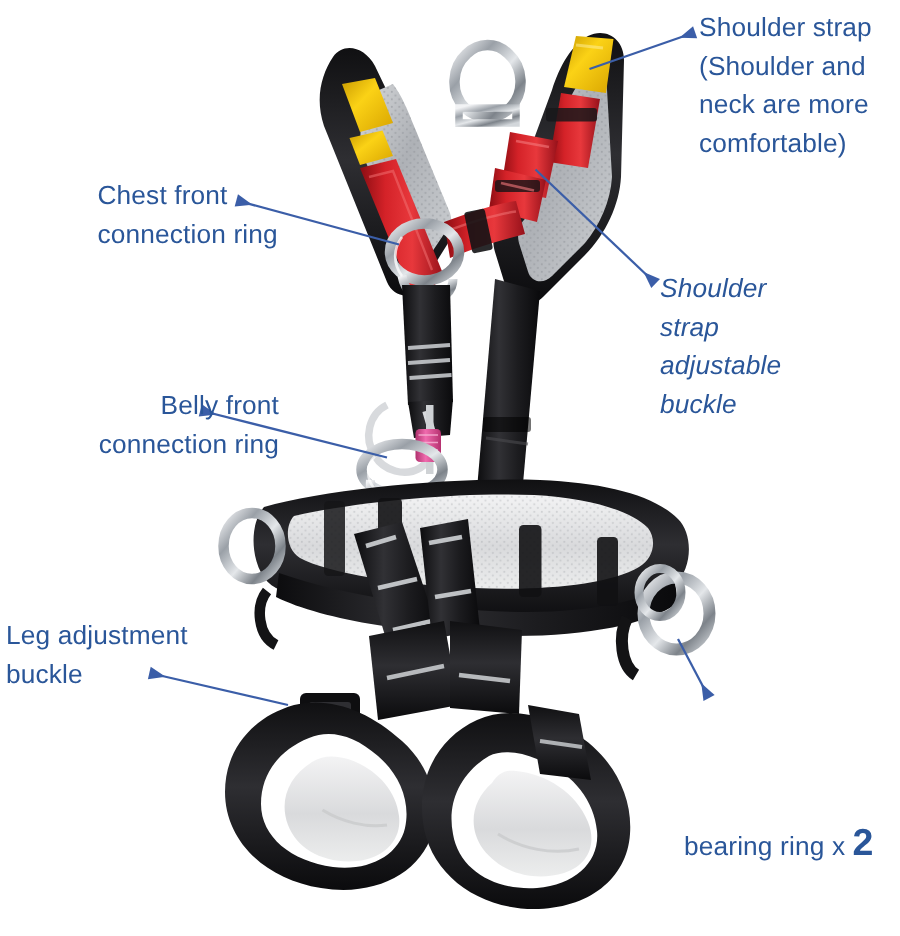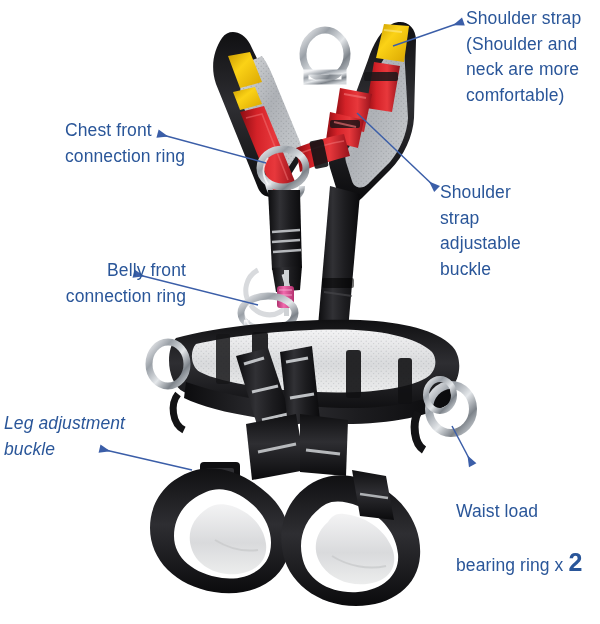--- a/index.html
+++ b/index.html
@@ -259,29 +259,29 @@
   </svg>
 
   <div class="label" style="left:466px;top:6px;width:134px;">Shoulder strap
 (Shoulder and
 neck are more
 comfortable)</div>
 
   <div class="label" style="left:26px;top:118px;width:160px;margin-left:39px;">Chest front
 connection ring</div>
 
-  <div class="label" style="left:440px;top:180px;width:120px;">Shoulder
+  <div class="label" style="left:440px;top:180px;width:120px;font-style:italic;">Shoulder
 strap
 adjustable
 buckle</div>
 
   <div class="label" style="left:26px;top:258px;width:160px;text-align:right;">Belly front
 connection ring</div>
 
-  <div class="label" style="left:4px;top:411px;width:150px;font-style:italic;">Leg adjustment
+  <div class="label" style="left:4px;top:411px;width:150px;">Leg adjustment
 buckle</div>
 
   <div class="label" style="left:456px;top:473px;width:146px;">
-    <span>Waist load</span><br>
+    <br>
     <span>bearing ring x </span><span class="x2">2</span>
   </div>
 
 </div>
 
 </body></html>

